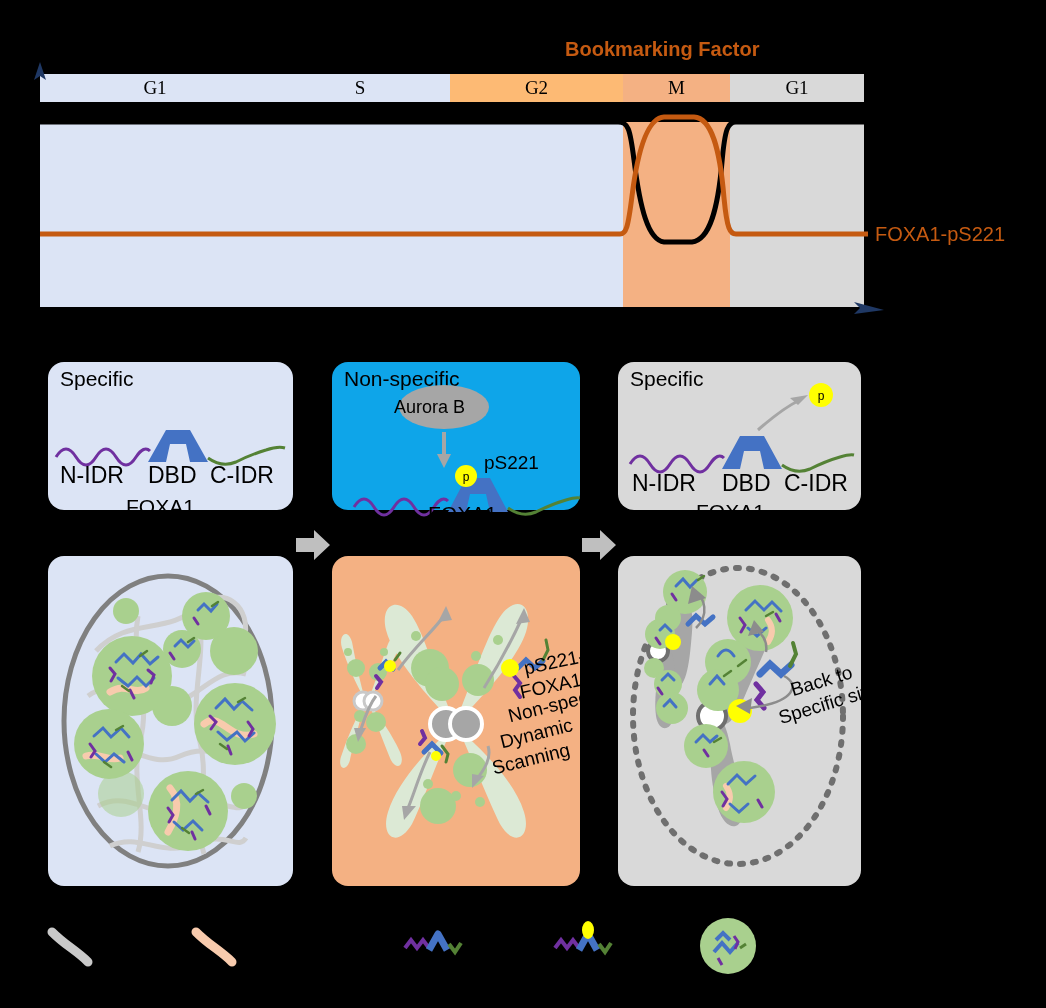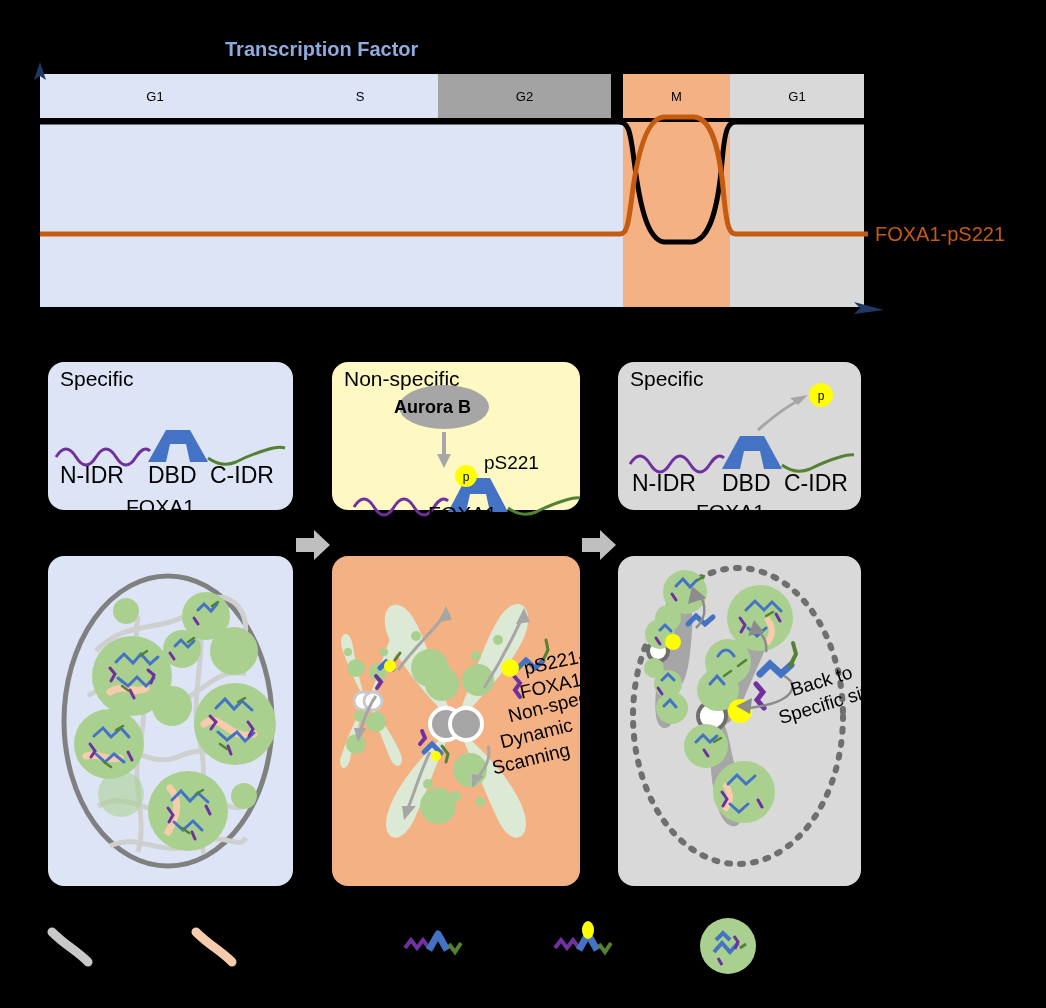--- a/index.html
+++ b/index.html
@@ -4,50 +4,50 @@
 <style>
   html,body{margin:0;padding:0;background:#000;}
   body{width:1046px;height:1008px;position:relative;overflow:hidden;
        font-family:"Liberation Sans","DejaVu Sans",sans-serif;}
   .abs{position:absolute;}
   
   #cycle-chart{left:0;top:0;width:1046px;height:330px;}
   .hdr-label{font-size:20px;font-weight:bold;white-space:nowrap;}
   #tf-label{left:225px;top:38px;color:#8FAADC;}
   #bf-label{left:565px;top:38px;color:#C55A11;}
-  .phase-band{top:74px;height:44px;display:flex;align-items:center;justify-content:center;
-              font-size:13px;color:#000;}
+  .phase-band{top:74px;height:28px;display:flex;align-items:center;justify-content:center;
+              font-size:19px;color:#000;font-family:Liberation Serif, serif;}
   .plot-body{top:122px;height:185px;}
   #foxa1-ps221-label{left:875px;top:223px;color:#C55A11;font-size:20px;white-space:nowrap;text-align:right;}
   
   .sch-panel{top:362px;height:148px;border-radius:16px;}
   .panel-title{position:absolute;left:12px;top:5px;font-size:21px;color:#000;white-space:nowrap;}
   .foxa1-name{position:absolute;font-size:21px;color:#000;white-space:nowrap;}
   .dom-label{position:absolute;font-size:23px;color:#000;white-space:nowrap;}
-  .aurora-label{position:absolute;font-size:18px;color:#000;white-space:nowrap;font-weight:bold;}
+  .aurora-label{position:absolute;font-size:18px;color:#000;white-space:nowrap;}
   .ps-label{position:absolute;font-size:19px;color:#000;white-space:nowrap;}
   
   .cell-panel{top:556px;height:330px;border-radius:16px;}
   
   .step-arrow{top:530px;width:34px;height:30px;}
   
   #legend{left:0;top:900px;width:1046px;height:108px;}
   .rot-text{position:absolute;font-size:19px;color:#000;white-space:nowrap;
             transform-origin:0 0;}
 </style>
 </head>
 <body>
 
 <div class="abs" id="cycle-chart">
 
-  <div class="abs hdr-label" id="tf-label">Transcription Factor</div>
+  <div class="abs hdr-label" id="bf-label">Bookmarking Factor</div>
 
   <div class="abs phase-band" style="left:40px;width:230px;background:#DCE4F5;">G1</div>
   <div class="abs phase-band" style="left:270px;width:180px;background:#DCE4F5;">S</div>
-  <div class="abs phase-band" style="left:438px;width:173px;background:#a3a3a3;">G2</div>
+  <div class="abs phase-band" style="left:450px;width:173px;background:#fdba74;">G2</div>
   <div class="abs phase-band" style="left:623px;width:107px;background:#F4B183;">M</div>
   <div class="abs phase-band" style="left:730px;width:134px;background:#D9D9D9;">G1</div>
 
   <div class="abs plot-body" style="left:40px;width:583px;background:#DCE4F5;"></div>
   <div class="abs plot-body" style="left:623px;width:107px;background:#F4B183;"></div>
   <div class="abs plot-body" style="left:730px;width:134px;background:#D9D9D9;"></div>
 
   <svg class="abs" style="left:0;top:0;" width="1046" height="330">
 
     <path d="M40,122 L618,122 C628,122 630,128 634,160
@@ -71,21 +71,21 @@
     <path d="M8,95 q10,-16 20,0 q10,16 20,0 q10,-16 20,0 q10,16 20,0 q8,-12 14,-6" fill="none" stroke="#7030A0" stroke-width="3"></path>
     <path d="M100,100 L118,68 L142,68 L160,100 L142,100 L138,82 L122,82 L118,100 Z" fill="#4472C4"></path>
     <path d="M160,96 q14,10 28,4 q16,-8 30,-12 q12,-4 19,-2" fill="none" stroke="#548235" stroke-width="3"></path>
   </svg>
   <div class="dom-label" style="left:12px;top:100px;">N-IDR</div>
   <div class="dom-label" style="left:100px;top:100px;">DBD</div>
   <div class="dom-label" style="left:162px;top:100px;">C-IDR</div>
   <div class="foxa1-name" style="left:78px;top:133px;">FOXA1</div>
 </div>
 
-<div class="abs sch-panel" style="left:332px;width:248px;background:#fef9c3;">
+<div class="abs sch-panel" style="left:332px;width:248px;background:#0ea5e9;">
   <div class="panel-title">Non-specific</div>
   <svg class="abs" style="left:0;top:0;" width="248" height="168">
     <ellipse cx="112" cy="45" rx="45" ry="22" fill="#A6A6A6"></ellipse>
     <path d="M112,70 L112,95" stroke="#A6A6A6" stroke-width="4"></path>
     <polygon points="112,106 105,92 119,92" fill="#A6A6A6"></polygon>
     <path d="M22,145 q10,-16 20,0 q10,16 20,0 q10,-16 20,0 q10,16 20,0 q8,-12 14,-6" fill="none" stroke="#7030A0" stroke-width="3"></path>
     <path d="M116,150 L134,116 L158,116 L176,150 L158,150 L154,132 L138,132 L134,150 Z" fill="#4472C4"></path>
     <path d="M176,146 q14,10 28,4 q16,-8 30,-12 q10,-3 14,-2" fill="none" stroke="#548235" stroke-width="3"></path>
     <circle cx="134" cy="114" r="11" fill="#FFFF00"></circle>
     <text x="134" y="119" font-size="12" text-anchor="middle" fill="#000" font-family="Liberation Sans, sans-serif">p</text>

